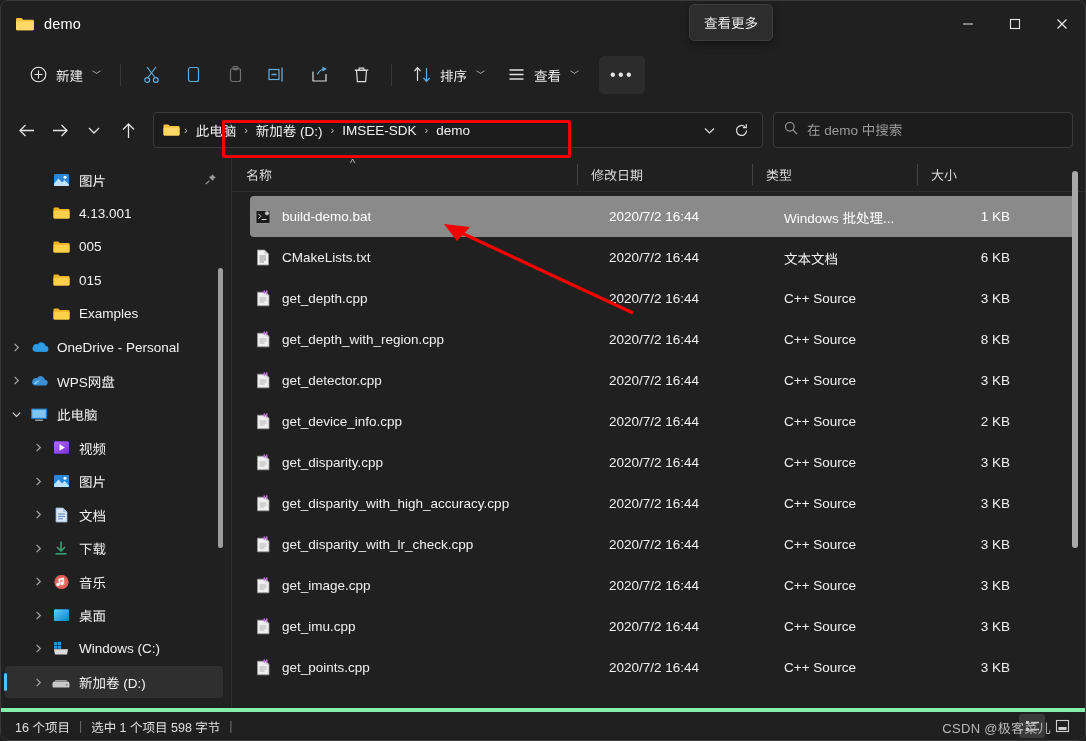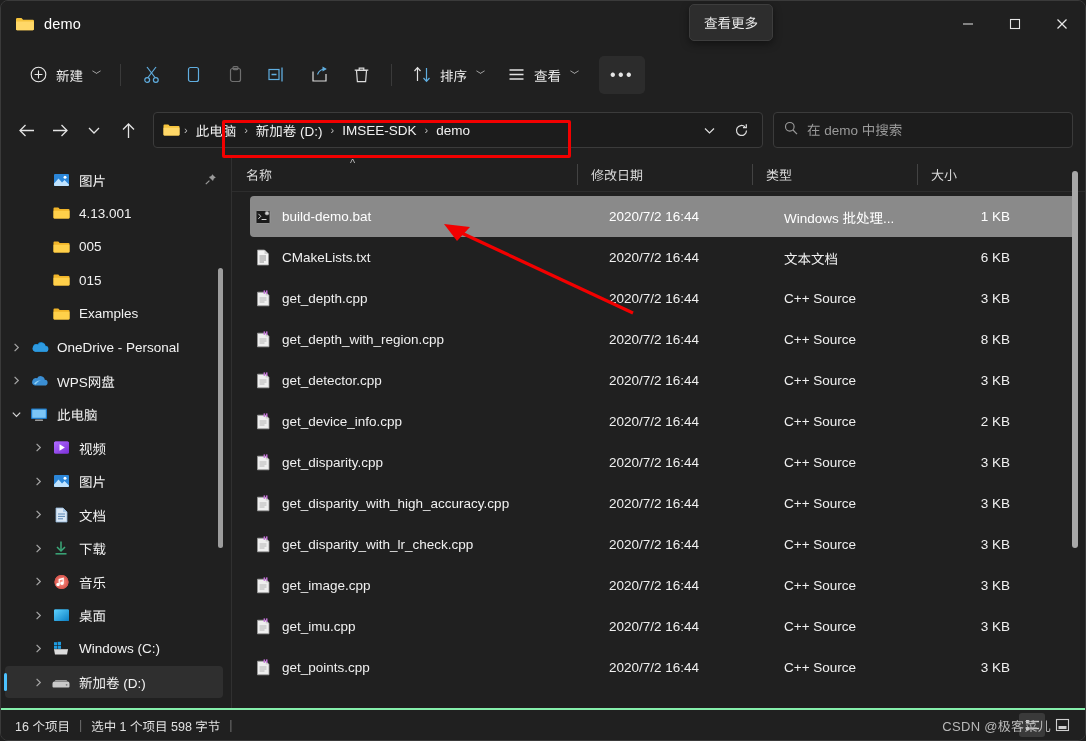--- a/index.html
+++ b/index.html
@@ -206,21 +206,21 @@
     position:absolute; right: 7px; top: 13px;
     width: 6px; height: 377px; border-radius: 3px;
     background: #a8a8a8;
     z-index: 5;
   }
 
   
   .statusbar {
     height: 32px; flex: 0 0 32px;
     background: #202020;
-    border-top: 2px solid #86efac;
+    border-top: 4px solid #86efac;
     display: flex; align-items: center;
     padding: 0 10px 0 14px;
     color: #e0e0e0; font-size: 12.5px;
     position: relative;
   }
   .st-sep { color:#6d6d6d; margin: 0 9px; }
   .viewmodes { margin-left: auto; display:flex; align-items:center; gap: 4px; }
   .vm {
     width: 26px; height: 24px; display:flex;align-items:center;justify-content:center;
     border-radius:3px; color:#cfcfcf;

